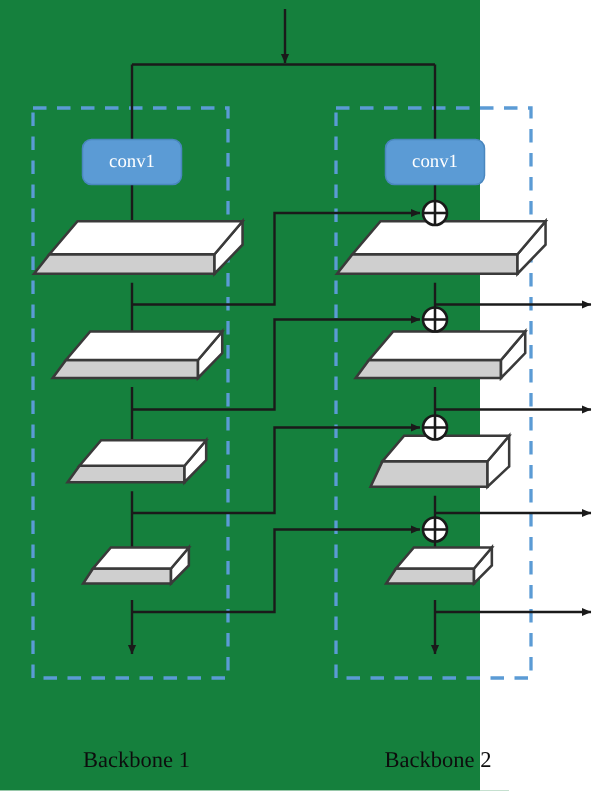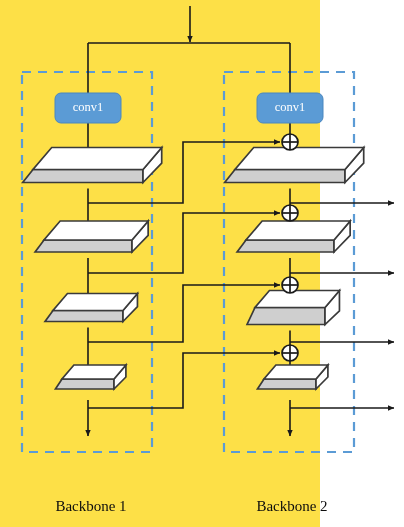--- a/index.html
+++ b/index.html
@@ -11,21 +11,21 @@
   body {
     width: 404px;
     height: 527px;
     overflow: hidden;
     font-family: "Liberation Serif", "DejaVu Serif", serif;
   }
   #diagram-root {
     position: relative;
     width: 320px;
     height: 527px;
-    background: #fde047;
+    background: #15803d;
   }
   svg#diagram-svg {
     display: block;
     width: 404px;
     height: 527px;
   }
   .wire {
     stroke: #1a1a1a;
     stroke-width: 1.6;
     fill: none;

